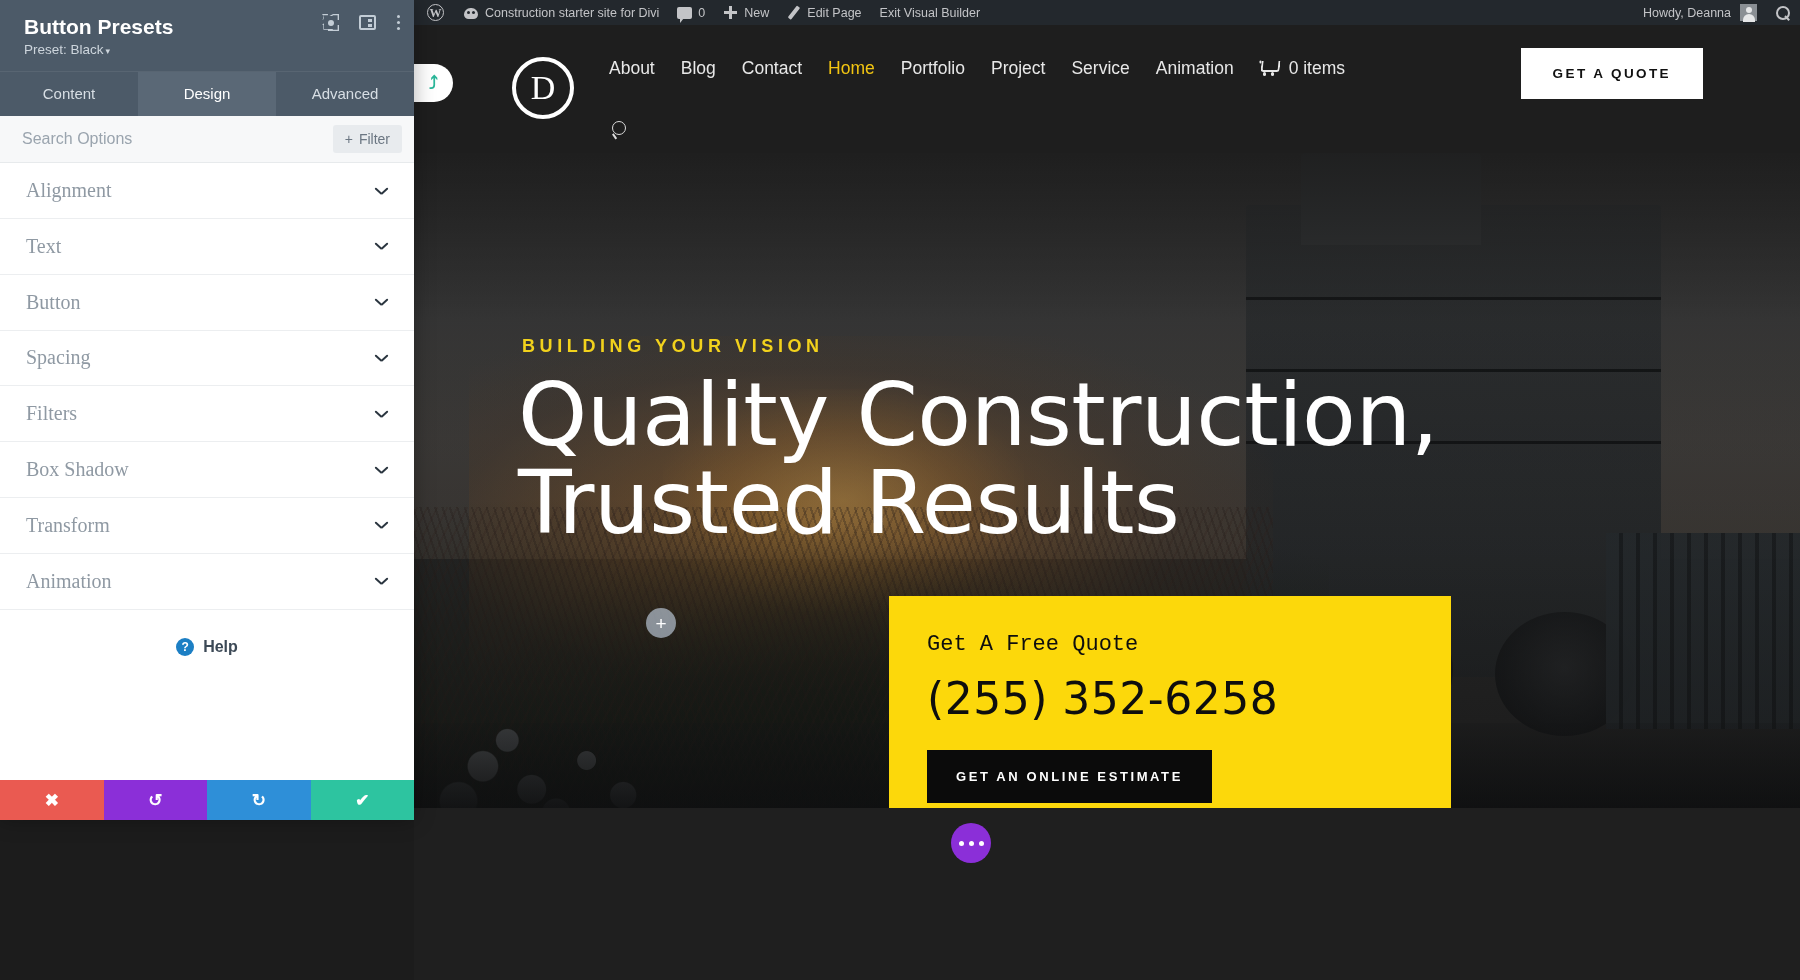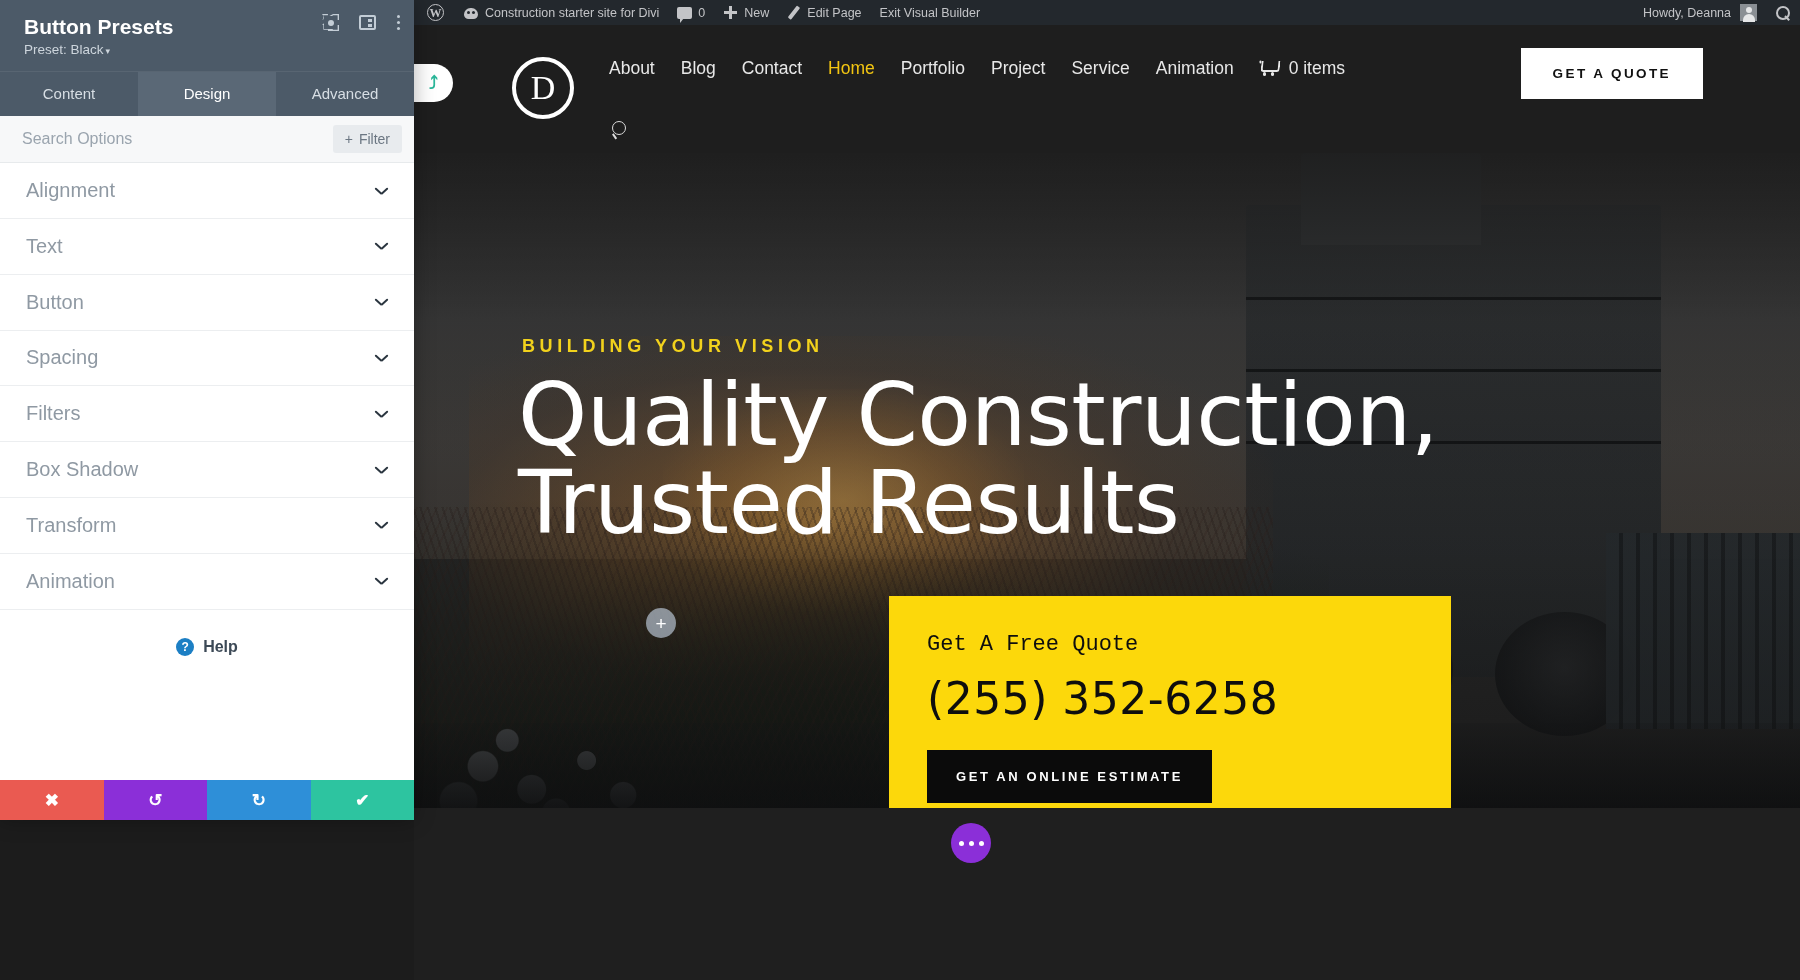--- a/index.html
+++ b/index.html
@@ -367,20 +367,21 @@
     padding: 6px 12px; font-size: 14px; display: flex; align-items: center; gap: 6px;
     cursor: pointer; white-space: nowrap;
   }
 
   .panel-body { flex: 1 1 auto; overflow: hidden; background: #fff; }
   .toggle-row {
     display: flex; align-items: center; justify-content: space-between;
     padding: 0 26px; height: 55.8px;
     border-bottom: 1px solid #eceef0;
     cursor: pointer;
+    font-family: Liberation Serif, serif;
   }
   .toggle-row-label { font-size: 20px; color: #8f99a3; font-weight: 400; }
   .chev {
     width: 13px; height: 8px; position: relative;
   }
   .chev::before, .chev::after {
     content: ""; position: absolute; top: 0; width: 9px; height: 2.4px;
     background: #2b3640; border-radius: 2px;
   }
   .chev::before { left: 0; transform: rotate(42deg); transform-origin: left center; }

